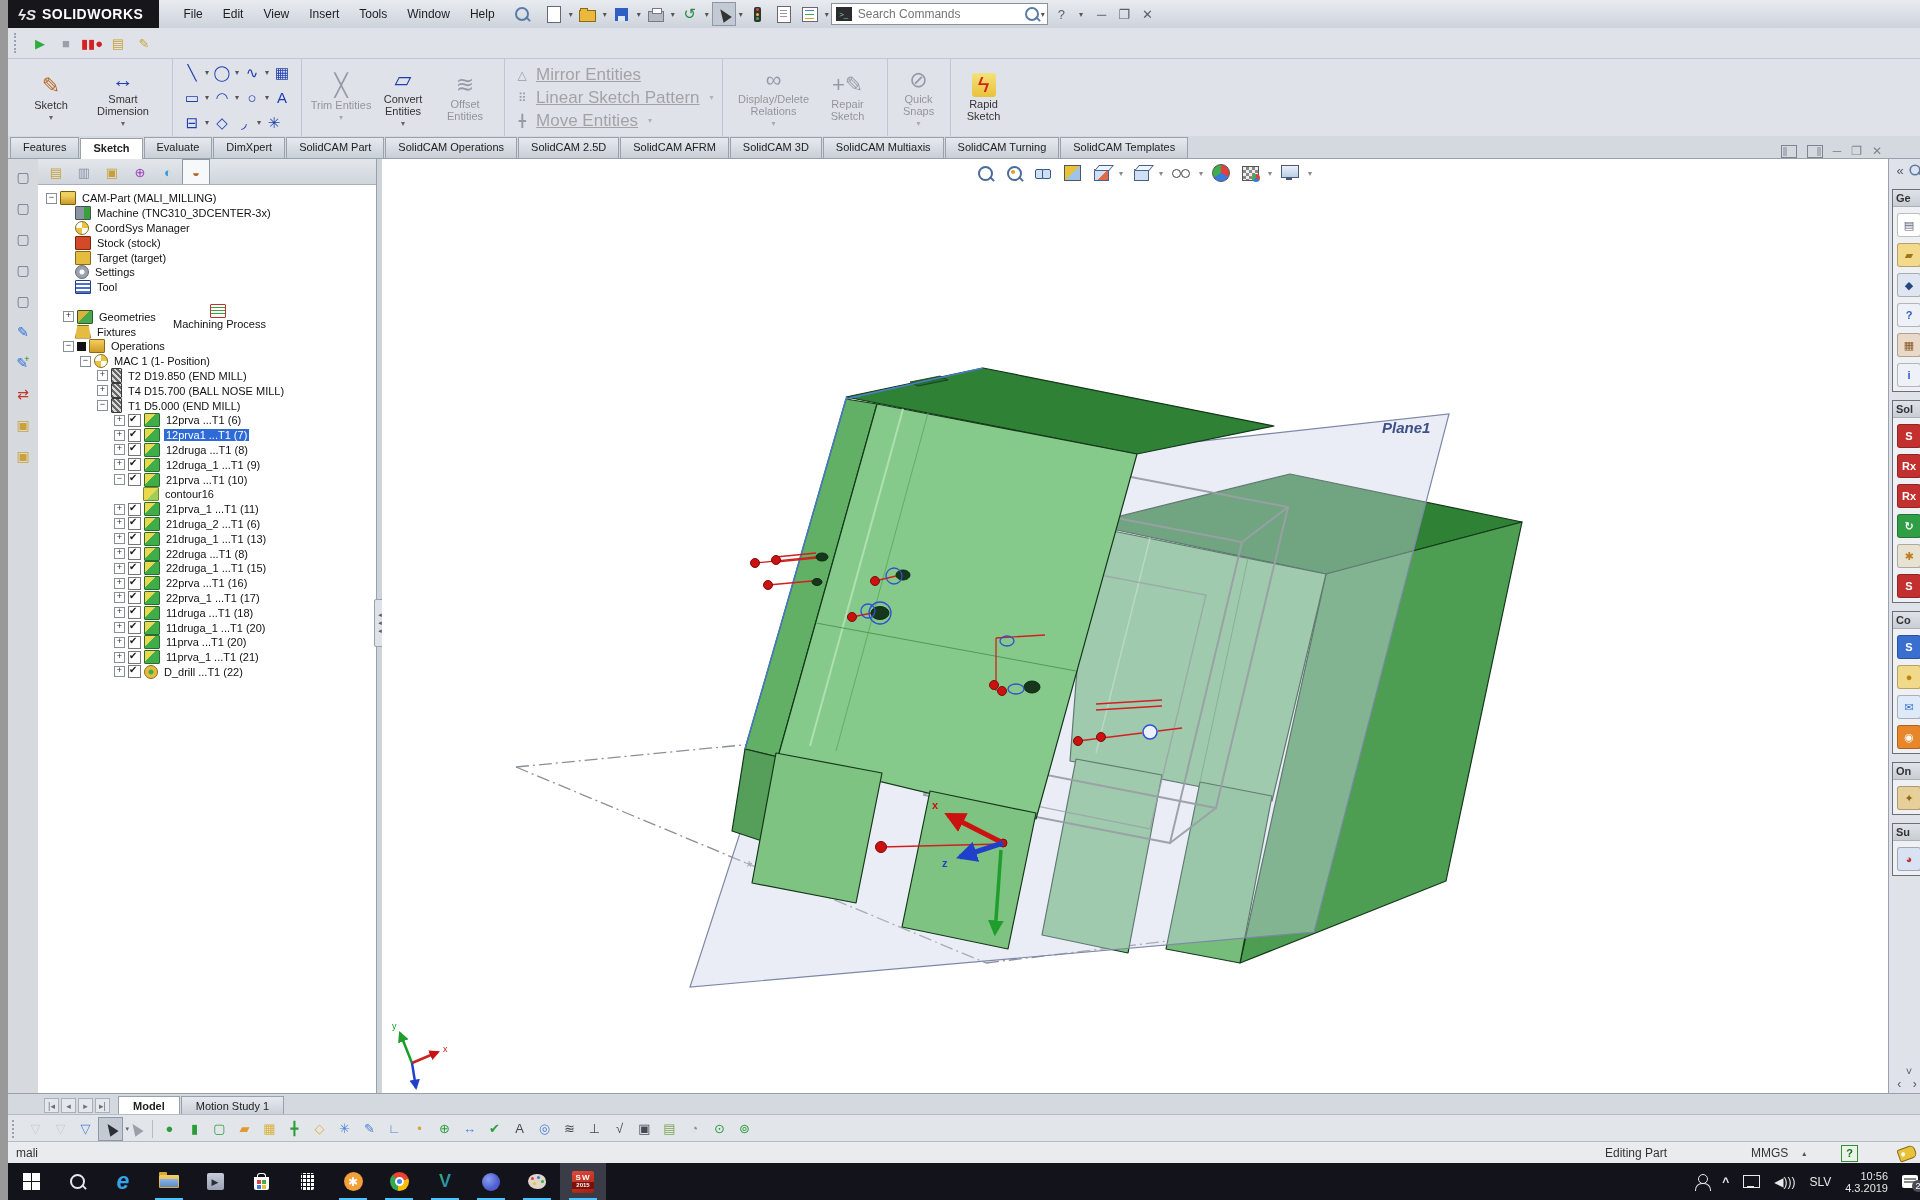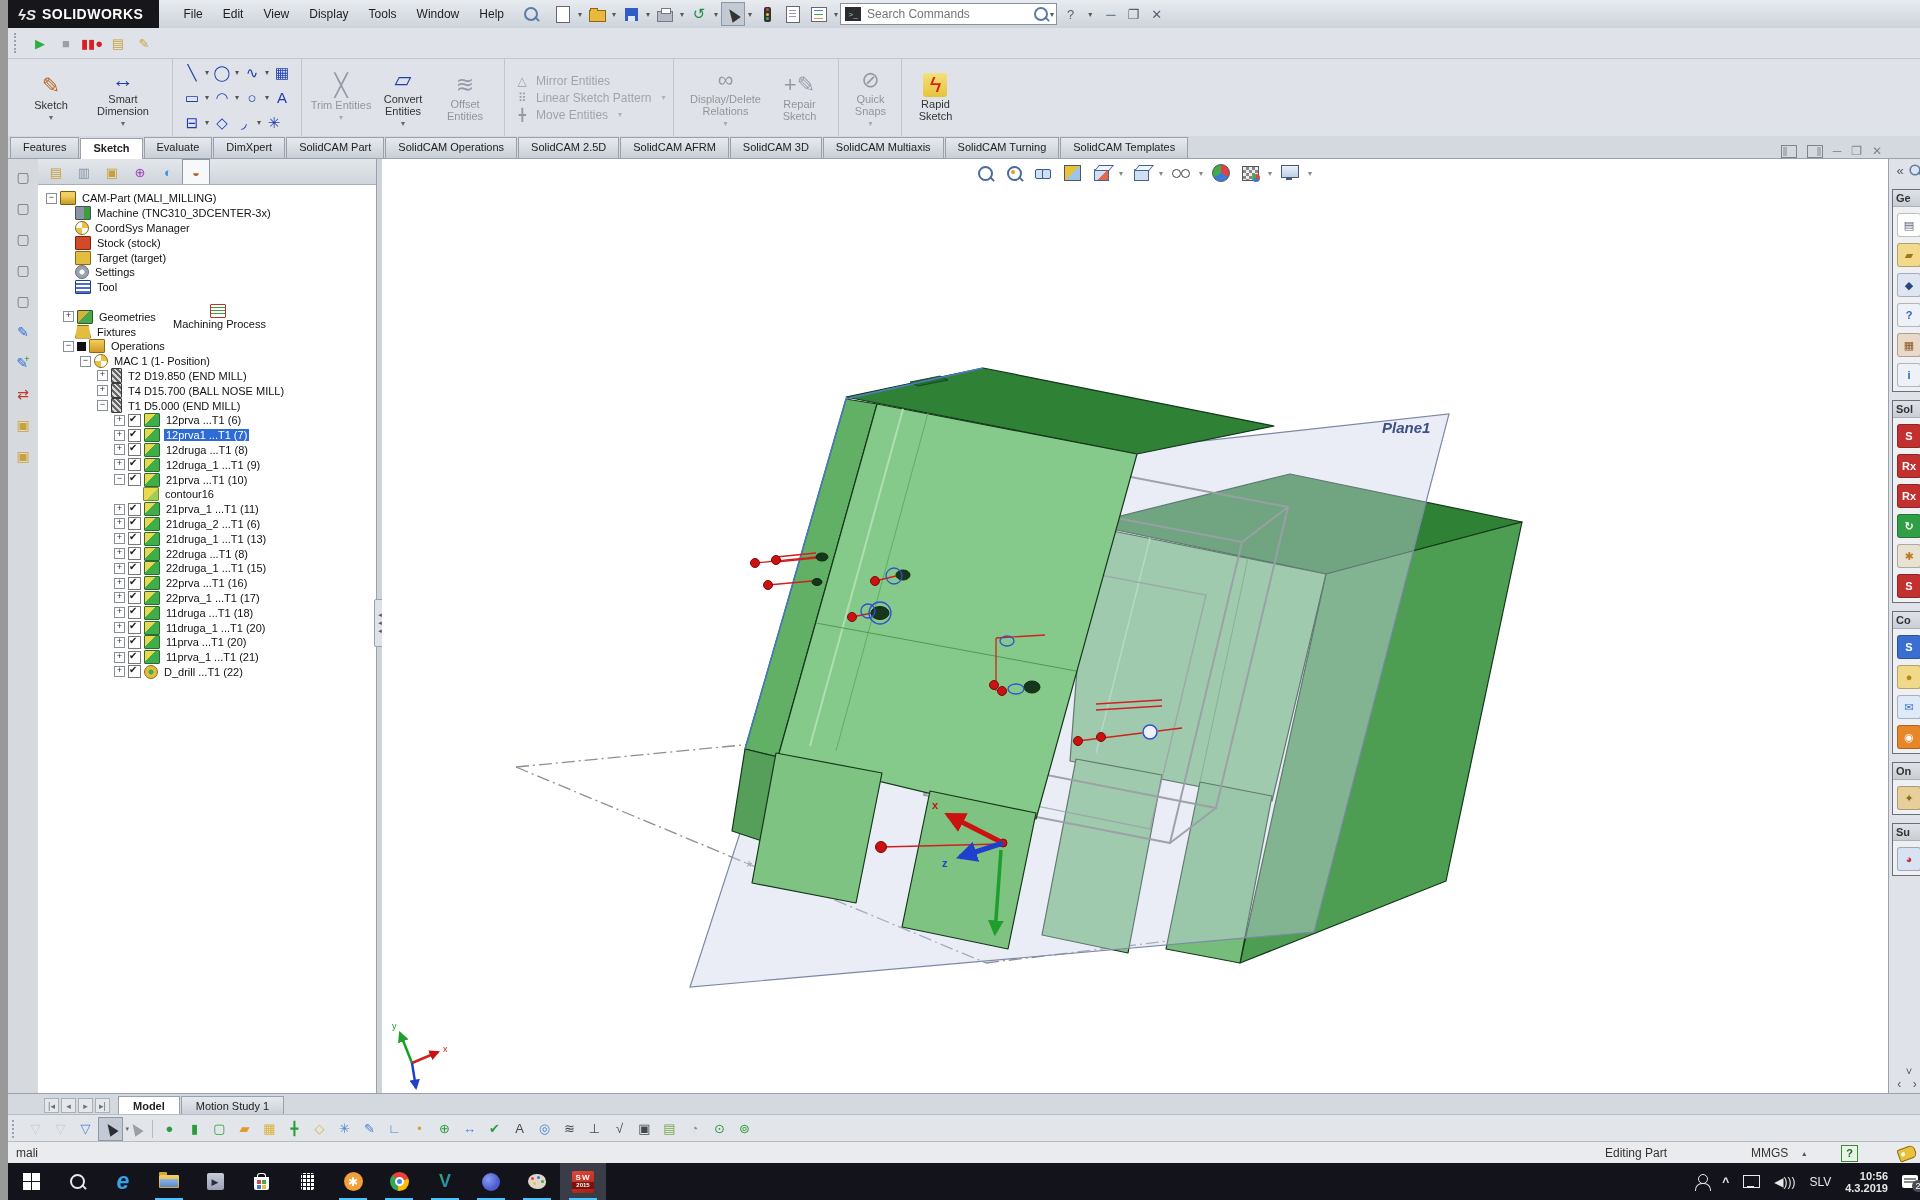--- a/index.html
+++ b/index.html
@@ -36,21 +36,21 @@
   .rbn-big .rico{font-size:22px;line-height:24px;display:block;}
   .rbn-big .lbl{display:block;font-size:11px;line-height:12px;margin-top:1px;}
   .rbn-big .bdd{display:block;font-size:8px;color:#666;margin-top:2px;}
   .dis{opacity:.45;filter:grayscale(.8);}
   #toolgrid{display:grid;grid-template-rows:repeat(3,24px);grid-auto-flow:row;row-gap:1px;}
   .tg-row{display:flex;align-items:center;}
   .tg-cell{width:22px;height:22px;display:flex;align-items:center;justify-content:center;font-size:15px;color:#1f3fae;}
   .stack3{display:flex;flex-direction:column;justify-content:center;gap:3px;}
   .srow{display:flex;align-items:center;color:#555;}
   .srow .sico{width:18px;text-align:center;font-size:12px;color:#1f3fae;margin-right:5px;}
-  .srow .slbl{font-size:12px;}
+  .srow .slbl{font-size:17px;text-decoration:underline;}
   .srow .sdd{margin-left:10px;font-size:8px;color:#777;}
   
   #tabrow{position:absolute;left:0;top:136px;width:1920px;height:22px;background:#d4d9df;border-bottom:1px solid #9aa1ab;display:flex;align-items:flex-end;}
   #cmdtabs{display:flex;margin-left:2px;}
   .ctab{padding:3px 12px 4px;font-size:11px;color:#222;background:linear-gradient(#e6eaef,#c9cfd7);border:1px solid #9aa1ab;border-bottom:0;margin-right:1px;cursor:default;}
   .ctab.active{background:#fff;font-weight:bold;position:relative;top:1px;padding-bottom:5px;}
   #docctl{margin-left:auto;display:flex;align-items:center;gap:10px;color:#7d848e;font-size:12px;padding-right:46px;}
   #docctl .pane{width:14px;height:11px;border:1px solid #7d848e;display:inline-block;position:relative;}
   #docctl .pane::after{content:"";position:absolute;top:1px;bottom:1px;width:4px;background:#aab1ba;}
   #docctl .pane.l::after{left:1px;} #docctl .pane.r::after{right:1px;}
@@ -176,21 +176,21 @@
   .w-sw .sw1{font-size:8px;line-height:8px;letter-spacing:1px;}
   .w-sw .sw2{font-size:6px;line-height:7px;background:#7a120a;width:100%;text-align:center;}
   #tray{margin-left:auto;display:flex;align-items:center;gap:14px;padding-right:10px;color:#e8e8e8;}
   .tr-person{width:8px;height:8px;border:1.5px solid #e8e8e8;border-radius:50%;position:relative;margin-top:-6px;}
   .tr-person::after{content:"";position:absolute;left:-4px;top:8px;width:14px;height:7px;border:1.5px solid #e8e8e8;border-bottom:0;border-radius:7px 7px 0 0;}
   .tr-net{width:15px;height:11px;border:1.5px solid #e8e8e8;position:relative;}
   .tr-net::after{content:"";position:absolute;left:3px;top:10px;width:7px;height:2px;background:#e8e8e8;}
   #tray .chev{font-size:12px;font-weight:bold;}
   #tray .spk{font-size:12px;}
   #tray .lang{font-size:12px;}
-  #tray .clock{text-align:right;font-size:11px;line-height:12px;font-weight:bold;}
+  #tray .clock{text-align:right;font-size:11px;line-height:12px;}
   .tr-note{position:relative;width:16px;height:13px;background:#fff;border-radius:2px;}
   .tr-note::before{content:"";position:absolute;left:2px;top:3px;width:12px;height:1.5px;background:#888;box-shadow:0 3px 0 #888;}
   .tr-note .badge{position:absolute;right:-6px;bottom:-4px;width:12px;height:12px;border-radius:50%;background:#4a4a55;color:#fff;font-size:9px;display:flex;align-items:center;justify-content:center;}
   .i-doc{width:12px;height:15px;background:#fff;border:1px solid #667;}
   .i-folder{width:15px;height:10px;background:#e9b83d;border:1px solid #8a6a15;position:relative;margin-top:3px;}
   .i-folder::before{content:"";position:absolute;left:0;top:-3px;width:6px;height:2px;background:#e9b83d;border:1px solid #8a6a15;border-bottom:0;}
   .i-disk{width:13px;height:13px;background:#2f5fc4;position:relative;}
   .i-disk::after{content:"";position:absolute;left:3px;bottom:0;width:7px;height:5px;background:#dfe6f2;}
   .i-print{width:14px;height:9px;background:#b6bcc4;border:1px solid #778;position:relative;margin-top:4px;}
   .i-print::before{content:"";position:absolute;left:3px;top:-4px;width:8px;height:4px;background:#fff;border:1px solid #778;}
@@ -209,21 +209,21 @@
 
   <div id="titlebar">
     <div id="logo">
       <span class="mark">ϟS</span>
       <span class="txt">SOLIDWORKS</span>
     </div>
     <ul id="menubar">
         <li>File</li>
         <li>Edit</li>
         <li>View</li>
-        <li>Display</li>
+        <li>Insert</li>
         <li>Tools</li>
         <li>Window</li>
         <li>Help</li>
       </ul>
     <span class="tb-ico">
         <span class="mag"></span>
       </span>
     <div id="qtoolbar" style="display:flex;align-items:center;margin-left:6px;">
         <span class="tb-ico">
           <span class="i-doc"></span>

